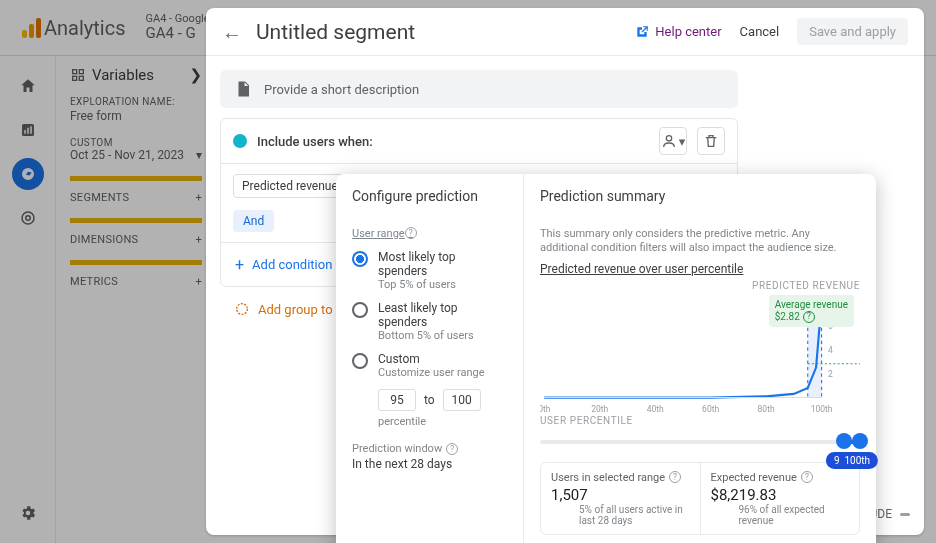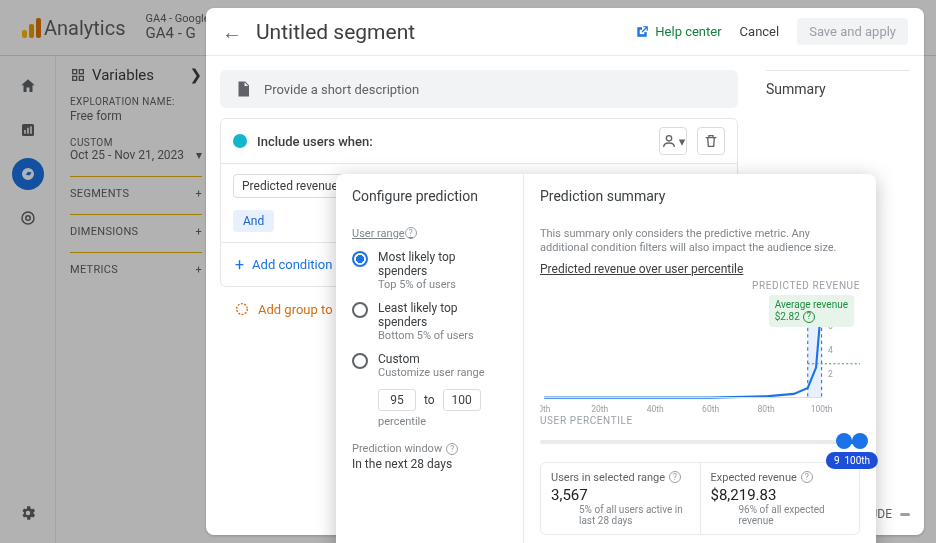--- a/index.html
+++ b/index.html
@@ -17,28 +17,28 @@
   .prop .big { font-size:15px; }
 
   .leftnav { position:absolute; left:0; top:56px; width:56px; bottom:0; background:#fff; display:flex; flex-direction:column; align-items:center; gap:12px; padding-top:14px; border-right:1px solid #e8eaed; }
   .leftnav .navicon { width:32px;height:32px; border-radius:50%; display:flex;align-items:center;justify-content:center; color:#5f6368;}
   .leftnav .navicon.active { background:#1a73e8; color:#fff; }
   .leftnav .gear { margin-top:auto; margin-bottom:14px; }
 
   .varpanel { position:absolute; left:56px; top:56px; width:160px; bottom:0; background:#fff; padding:10px 14px; font-size:12px; color:#5f6368;}
   .varpanel .vtitle { display:flex; align-items:center; justify-content:space-between; font-size:15px; color:#3c4043; margin-bottom:12px;}
   .varpanel .label { text-transform:uppercase; font-size:10px; letter-spacing:0.4px; margin-top:12px;}
-  .varpanel .sectionrow { display:flex; justify-content:space-between; align-items:center; border-top:1px solid #eab308; padding-top:10px; margin-top:14px; text-transform:uppercase; font-size:11px; letter-spacing:0.3px;text-align:center;}
+  .varpanel .sectionrow { display:flex; justify-content:space-between; align-items:center; border-top:5px solid #eab308; padding-top:10px; margin-top:14px; text-transform:uppercase; font-size:11px; letter-spacing:0.3px;text-align:center;}
 
   
   .sheet { position:absolute; left:206px; right:12px; top:8px; bottom:8px; background:#fff; border-radius:8px; box-shadow:0 1px 3px rgba(0,0,0,0.2); display:flex; flex-direction:column; }
   .sh-head { display:flex; align-items:center; padding:10px 16px; gap:14px; border-bottom:1px solid #e8eaed; }
   .sh-title { font-size:21px; color:#3c4043; flex:1;}
   .sh-actions { display:flex; align-items:center; gap:18px; font-size:13px;}
-  .hclink { color:#15803d; display:flex; align-items:center; gap:6px;}
+  .hclink { color:#701a75; display:flex; align-items:center; gap:6px;}
   .cancel { color:#3c4043; }
   .savebtn { color:#9aa0a6; background:#f1f3f4; padding:6px 12px; border-radius:4px;}
 
   .sh-body { flex:1; display:flex; overflow:hidden; }
   .leftcol { flex:1; padding:14px; overflow:auto;}
   .rightcol { width:172px; padding:14px; display:flex; flex-direction:column; gap:16px;}
   .descbox { background:#f1f3f4; border-radius:6px; padding:10px 14px; display:flex; align-items:center; gap:12px; color:#5f6368;}
   .card { border:1px solid #e3e6ea; border-radius:6px; margin-top:10px;}
   .cardhead { display:flex; align-items:center; padding:8px 12px; gap:10px; border-bottom:1px solid #e3e6ea;}
   .cyan-dot { width:14px;height:14px;border-radius:50%; background:#12b5cb; }
@@ -229,21 +229,20 @@
           </div>
         </div>
         <div class="excl">
           <svg width="16" height="16" viewBox="0 0 24 24" fill="none" stroke="#d56e0c" stroke-width="2" stroke-dasharray="3 2">
               <circle cx="12" cy="12" r="8"></circle>
             </svg>
           <span>Add group to exclud</span>
         </div>
       </div>
       <div class="rightcol">
-        <div class="summary">Summary</div>
         <div style="margin-top:auto;display:flex;justify-content:flex-end;align-items:center;gap:8px;color:#5f6368;font-size:12px;">
           <span>LUDE</span>
           <span style="width:10px;height:3px;background:#9aa0a6;border-radius:2px;"></span>
         </div>
       </div>
     </div>
   </div>
 
   <div class="pop">
     <div class="poprow">
@@ -330,21 +329,21 @@
           <div class="knob" id="knobhi" style="left: calc(100% - 8px);"></div>
           <div class="bubble" id="bubble" style="left: 97.5%;"><span>9</span>&nbsp;&nbsp;<span>100th</span></div>
         </div>
 
         <div class="metrics">
           <div>
             <div class="mh">
                 <span>Users in selected range</span>
                 <span class="info">?</span>
               </div>
-            <div class="mv">3,567</div>
+            <div class="mv">1,507</div>
             <div class="ms">5% of all users active in last 28 days</div>
           </div>
           <div>
             <div class="mh">
                 <span>Expected revenue</span>
                 <span class="info">?</span>
               </div>
             <div class="mv">$8,219.83</div>
             <div class="ms">96% of all expected revenue</div>
           </div>

